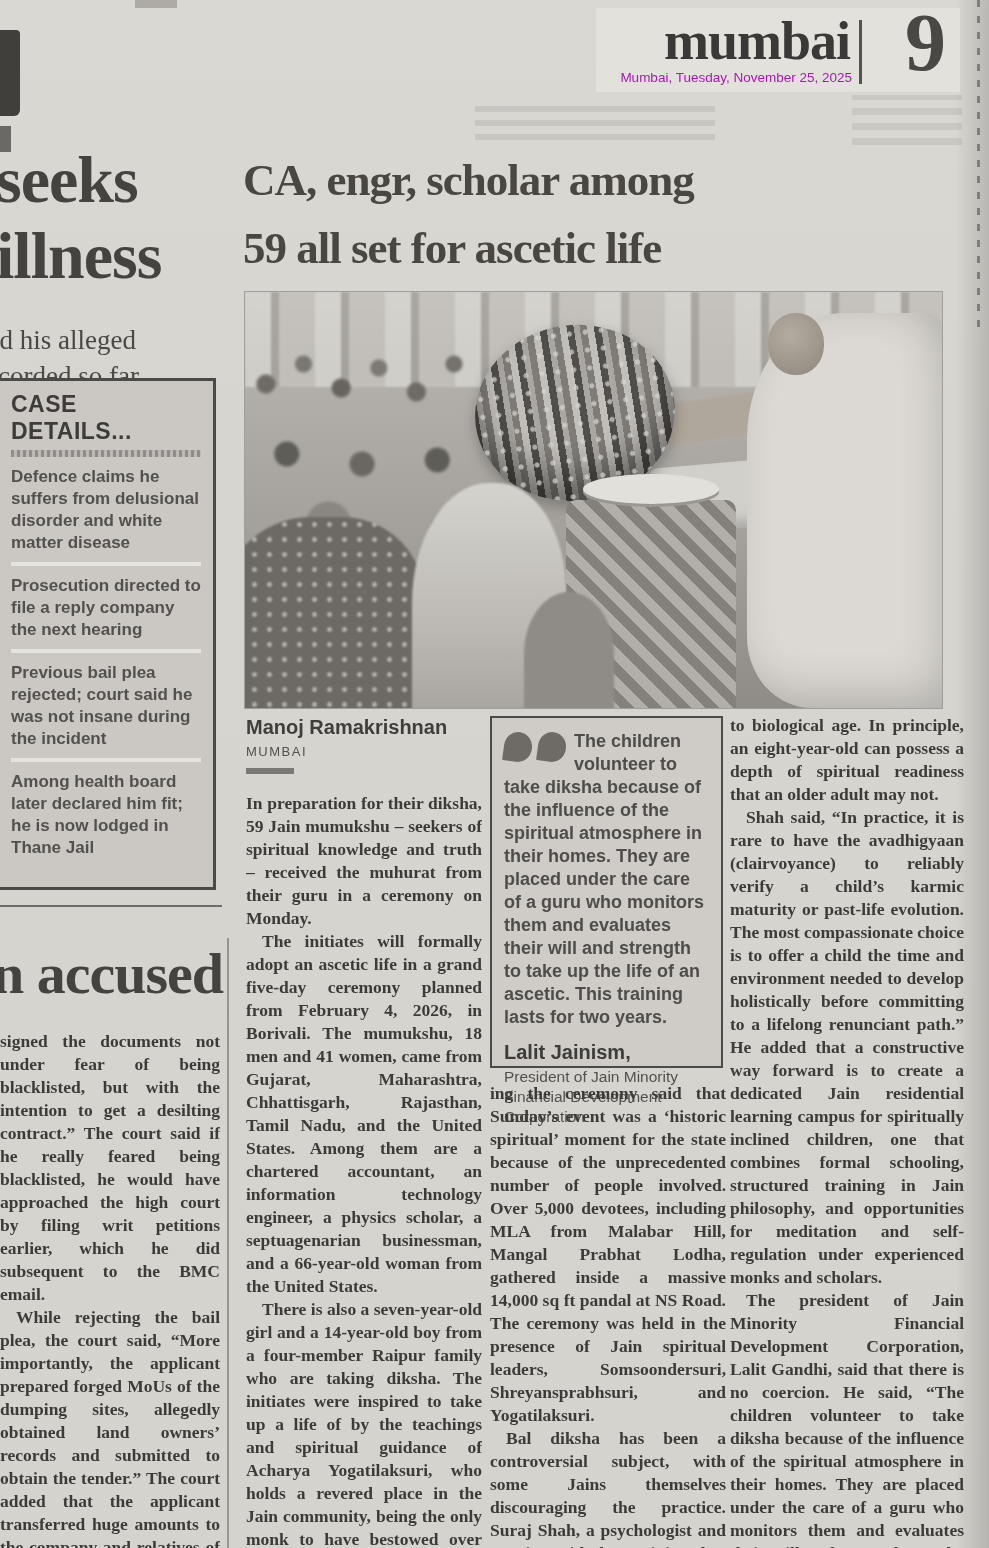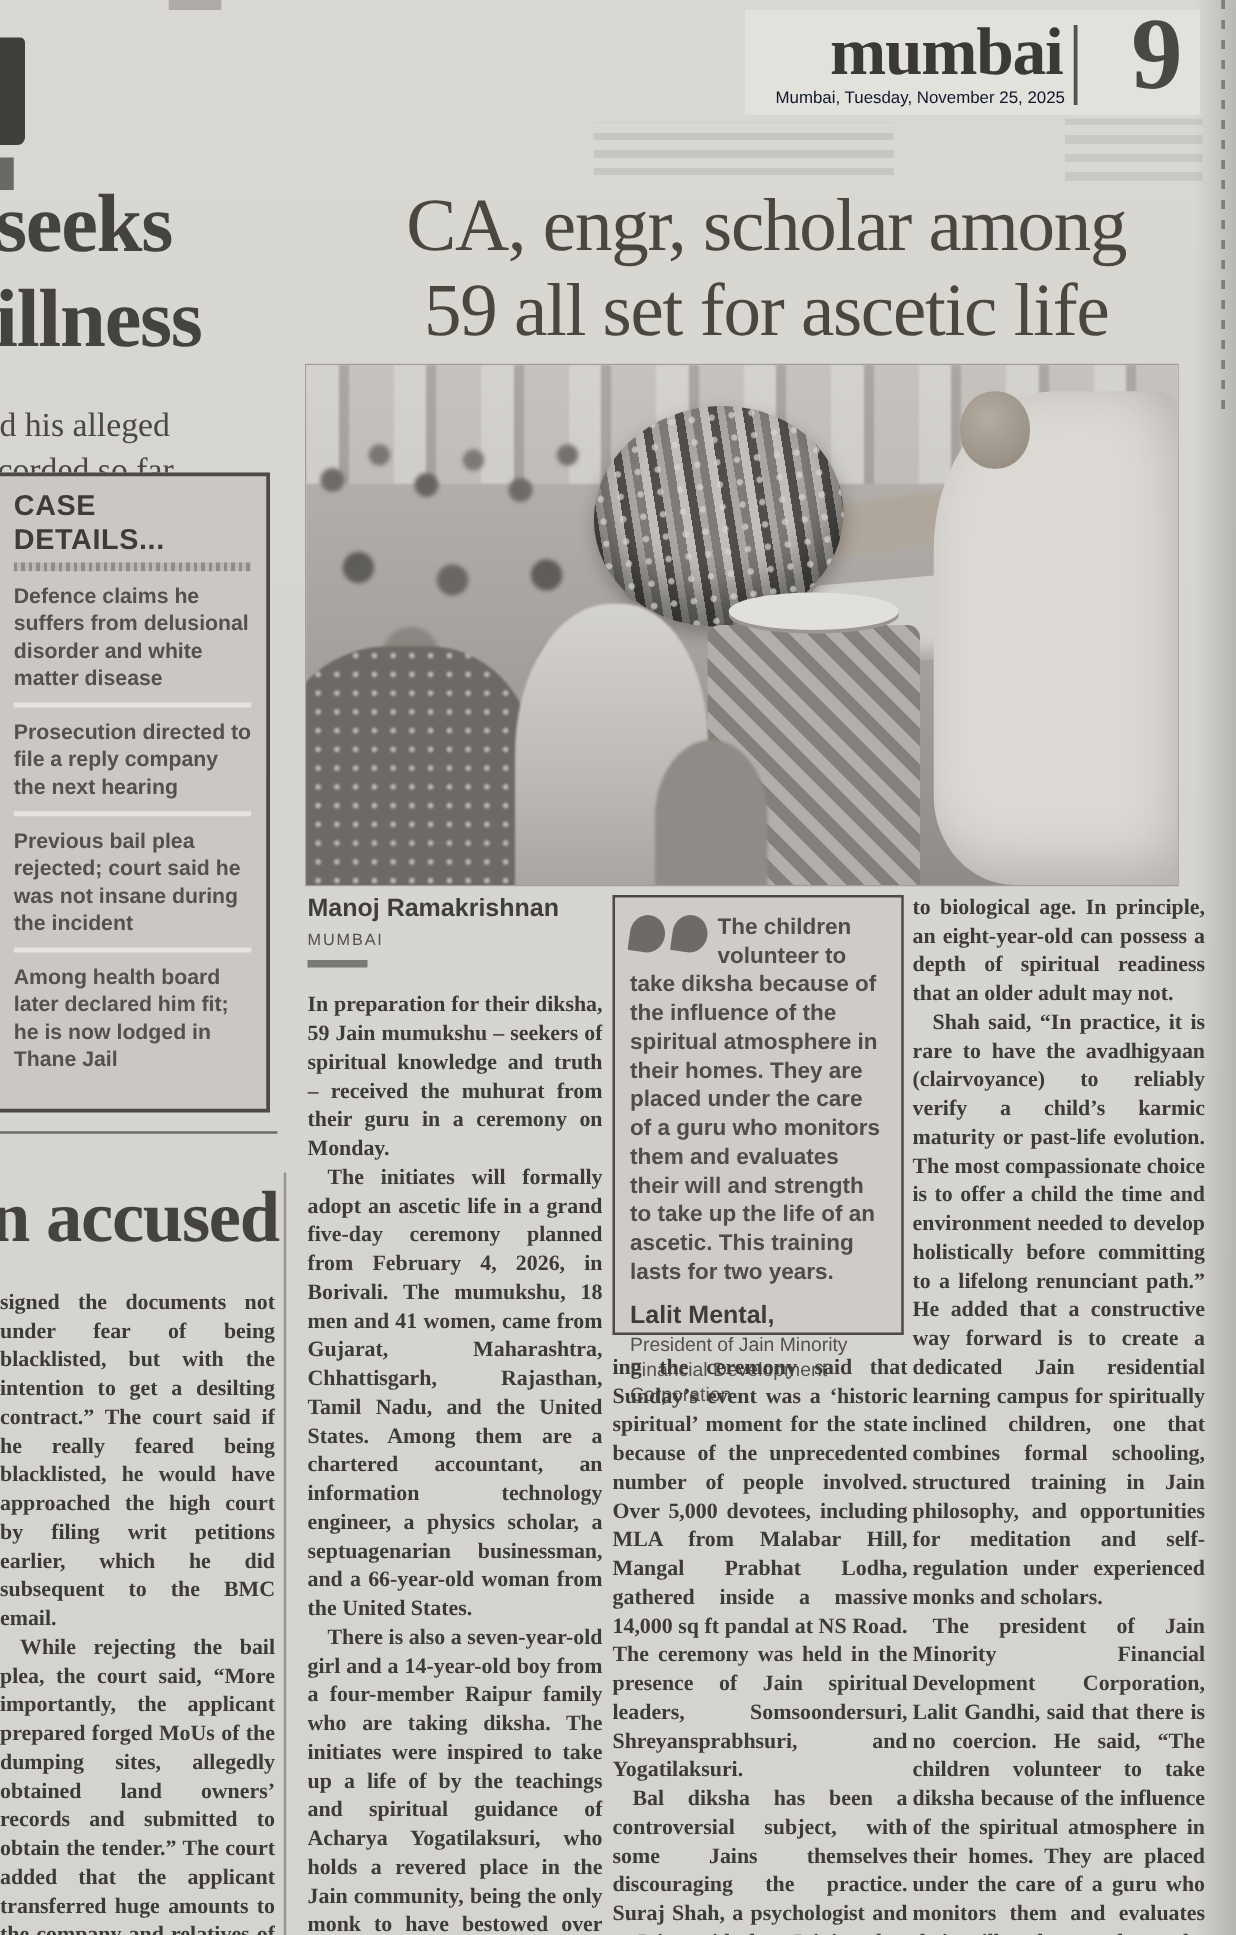--- a/index.html
+++ b/index.html
@@ -23,21 +23,21 @@
   .fold-line{position:absolute;left:977px;top:0;width:3px;height:330px;opacity:.55;
     background:repeating-linear-gradient(180deg,#4a4845 0 7px,transparent 7px 16px);}
   
   .masthead{position:absolute;left:596px;top:8px;width:364px;height:84px;background:#e3e1dc;}
   .mast-name{position:absolute;right:110px;top:6px;font-family:"Liberation Serif",serif;
     font-weight:700;font-size:54px;letter-spacing:-1px;color:#3b3937;line-height:1;}
   .mast-bar{position:absolute;right:98px;top:12px;width:3px;height:64px;background:#55534f;}
   .mast-num{position:absolute;right:14px;top:-6px;font-family:"Liberation Serif",serif;
     font-weight:700;font-size:82px;color:#4a4845;line-height:1;}
   .mast-date{position:absolute;right:108px;top:62px;font-family:"Liberation Sans",sans-serif;
-    font-size:13.5px;color:#0f172a;white-space:nowrap;}
+    font-size:13.5px;color:#a21caf;white-space:nowrap;}
   
   .lc-head{position:absolute;left:-4px;top:142px;width:230px;font-weight:700;font-size:66px;
     line-height:76px;color:#454340;letter-spacing:-1px;}
   .lc-sub{position:absolute;left:-14px;top:322px;width:240px;font-size:27px;line-height:36px;color:#4a4845;}
   .casebox{position:absolute;left:-8px;top:378px;width:224px;height:512px;border:3px solid #4c4a47;
     background:#cbc8c3;box-sizing:border-box;padding:10px 12px 8px 16px;}
   .casebox-title{font-family:"Liberation Sans",sans-serif;font-weight:700;font-size:23px;
     color:#3e3c39;letter-spacing:.5px;}
   .casebox-hatch{margin-top:5px;height:7px;width:100%;
     background:repeating-linear-gradient(90deg,#8f8d89 0 3px,#bdbab5 3px 6px);}
@@ -48,22 +48,22 @@
   .rule-h{position:absolute;left:0;top:905px;width:222px;height:2px;background:#6f6d69;}
   .lc-head2{position:absolute;left:-8px;top:940px;width:240px;font-weight:700;font-size:58px;
     color:#454340;letter-spacing:-1px;}
   .rule-v{position:absolute;left:227px;top:938px;width:2px;height:610px;background:#97958f;}
   
   .coltext{position:absolute;text-align:justify;font-size:17.5px;line-height:23px;color:#3d3b38;}
   .coltext p{margin:0;font-weight:bold;}
   .coltext p + p{text-indent:16px;margin-top:0;}
   .lc-body{left:0;top:1030px;width:220px;height:518px;overflow:hidden;}
   
-  .headline{position:absolute;left:243px;top:146px;width:740px;font-size:60px;line-height:68px;
-    color:#49473f;font-weight:400;letter-spacing:-1px;text-align:center;}
+  .headline{position:absolute;left:243px;top:146px;width:740px;font-size:45px;line-height:68px;
+    color:#49473f;font-weight:700;letter-spacing:-1px;}
   .photo{position:absolute;left:245px;top:292px;width:697px;height:416px;overflow:hidden;
     background:linear-gradient(180deg,#c9c6c1 0%,#b4b1ac 18%,#a5a29d 55%,#8f8c87 100%);
     box-shadow:0 0 0 1px rgba(80,78,74,.4);}
   .photo *{position:absolute;}
   .ph-tent{left:0;top:0;width:100%;height:95px;opacity:.8;
     background:repeating-linear-gradient(90deg,#d8d6d1 0 26px,#a3a09b 26px 34px,#c5c2bd 34px 70px);
     filter:blur(1px);}
   .ph-crowd{left:0;top:52px;width:60%;height:48%;filter:blur(1.6px);background:
     radial-gradient(circle at 5% 20%, #6e6b67 0 9px, transparent 10px),
     radial-gradient(circle at 14% 10%, #7a7772 0 8px, transparent 9px),
@@ -206,21 +206,21 @@
       <p>The initiates will formally adopt an ascetic life in a grand five-day ceremony planned from February 4, 2026, in Borivali. The mumukshu, 18 men and 41 women, came from Gujarat, Maharashtra, Chhattisgarh, Rajasthan, Tamil Nadu, and the United States. Among them are a chartered accountant, an information technology engineer, a physics scholar, a septuagenarian businessman, and a 66-year-old woman from the United States.</p>
       <p>There is also a seven-year-old girl and a 14-year-old boy from a four-member Raipur family who are taking diksha. The initiates were inspired to take up a life of by the teachings and spiritual guidance of Acharya Yogatilaksuri, who holds a revered place in the Jain community, being the only monk to have bestowed over 350 dikshas in the past 10 years. He currently has more than 100 disciples.</p>
     </div>
 
   <div class="quotebox">
     <div class="qmarks">
       <div class="qmark"></div>
       <div class="qmark q2"></div>
     </div>
     <div class="quote-text">The children volunteer to take diksha because of the influence of the spiritual atmosphere in their homes. They are placed under the care of a guru who monitors them and evaluates their will and strength to take up the life of an ascetic. This training lasts for two years.</div>
-    <div class="quote-name">Lalit Mental,</div>
+    <div class="quote-name">Lalit Jainism,</div>
     <div class="quote-title">President of Jain Minority Financial Development Corporation</div>
   </div>
 
   <div class="coltext col2">
       <p>ing the ceremony said that Sunday’s event was a ‘historic spiritual’ moment for the state because of the unprecedented number of people involved. Over 5,000 devotees, including MLA from Malabar Hill, Mangal Prabhat Lodha, gathered inside a massive 14,000 sq ft pandal at NS Road. The ceremony was held in the presence of Jain spiritual leaders, Somsoondersuri, Shreyansprabhsuri, and Yogatilaksuri.</p>
       <p>Bal diksha has been a controversial subject, with some Jains themselves discouraging the practice. Suraj Shah, a psychologist and a Jain, said that Jainism has always held that the soul’s maturity is not tied</p>
     </div>
 
   <div class="coltext col3">
       <p>to biological age. In principle, an eight-year-old can possess a depth of spiritual readiness that an older adult may not.</p>

